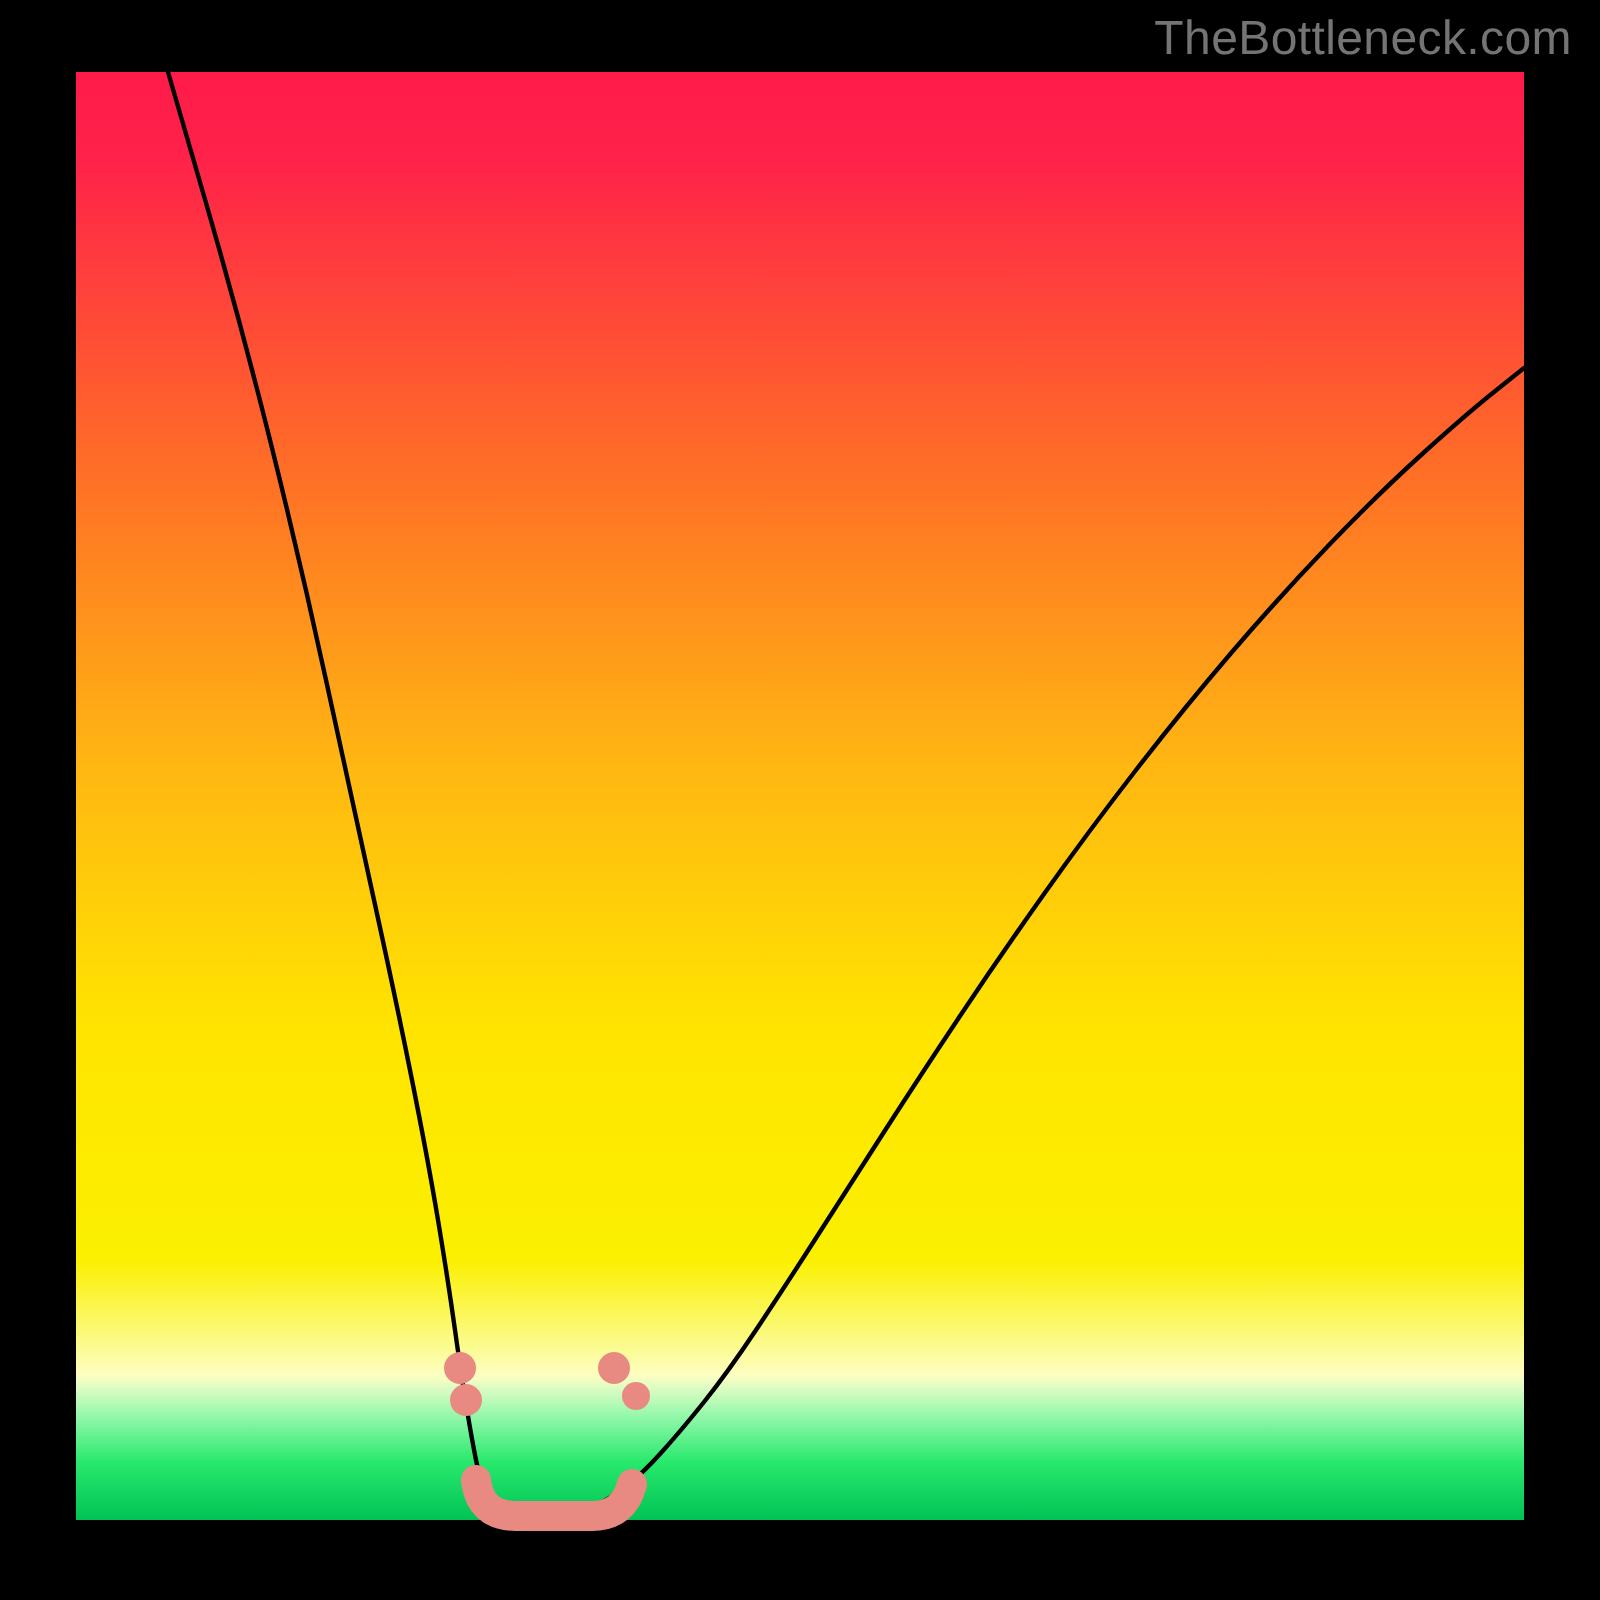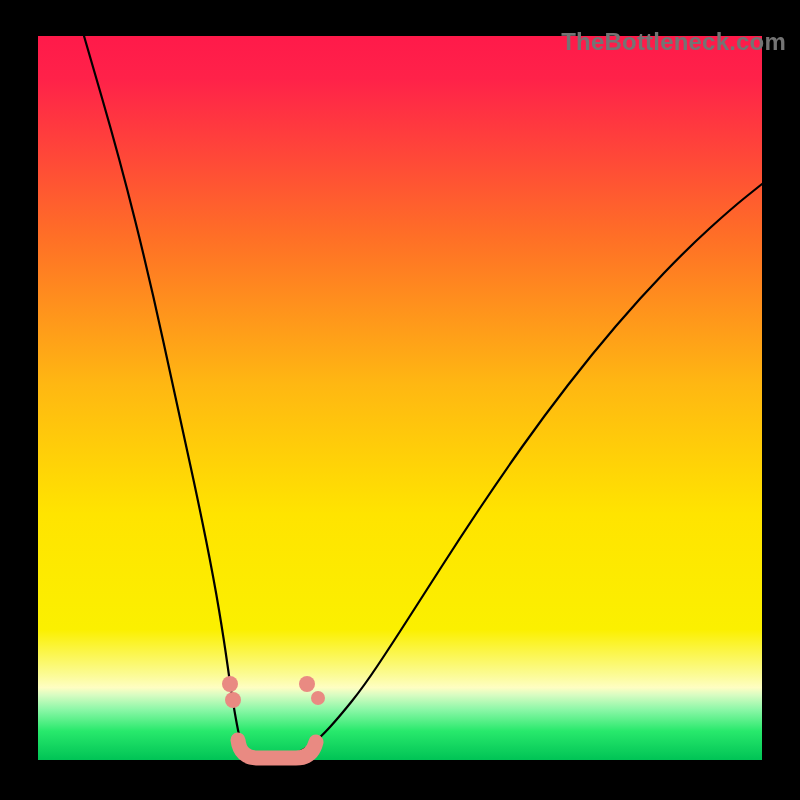--- a/index.html
+++ b/index.html
@@ -15,24 +15,23 @@
     position: relative;
     width: 800px;
     height: 800px;
   }
   .watermark {
     position: absolute;
     top: 6px;
     right: 14px;
     color: #747474;
     font-size: 24px;
-    font-weight: 700;
+    font-weight: 400;
     letter-spacing: 0.2px;
     z-index: 10;
-    margin-top: 22px;
   }
   svg {
     position: absolute;
     top: 0;
     left: 0;
   }
 </style>
 </head>
 <body>
 

